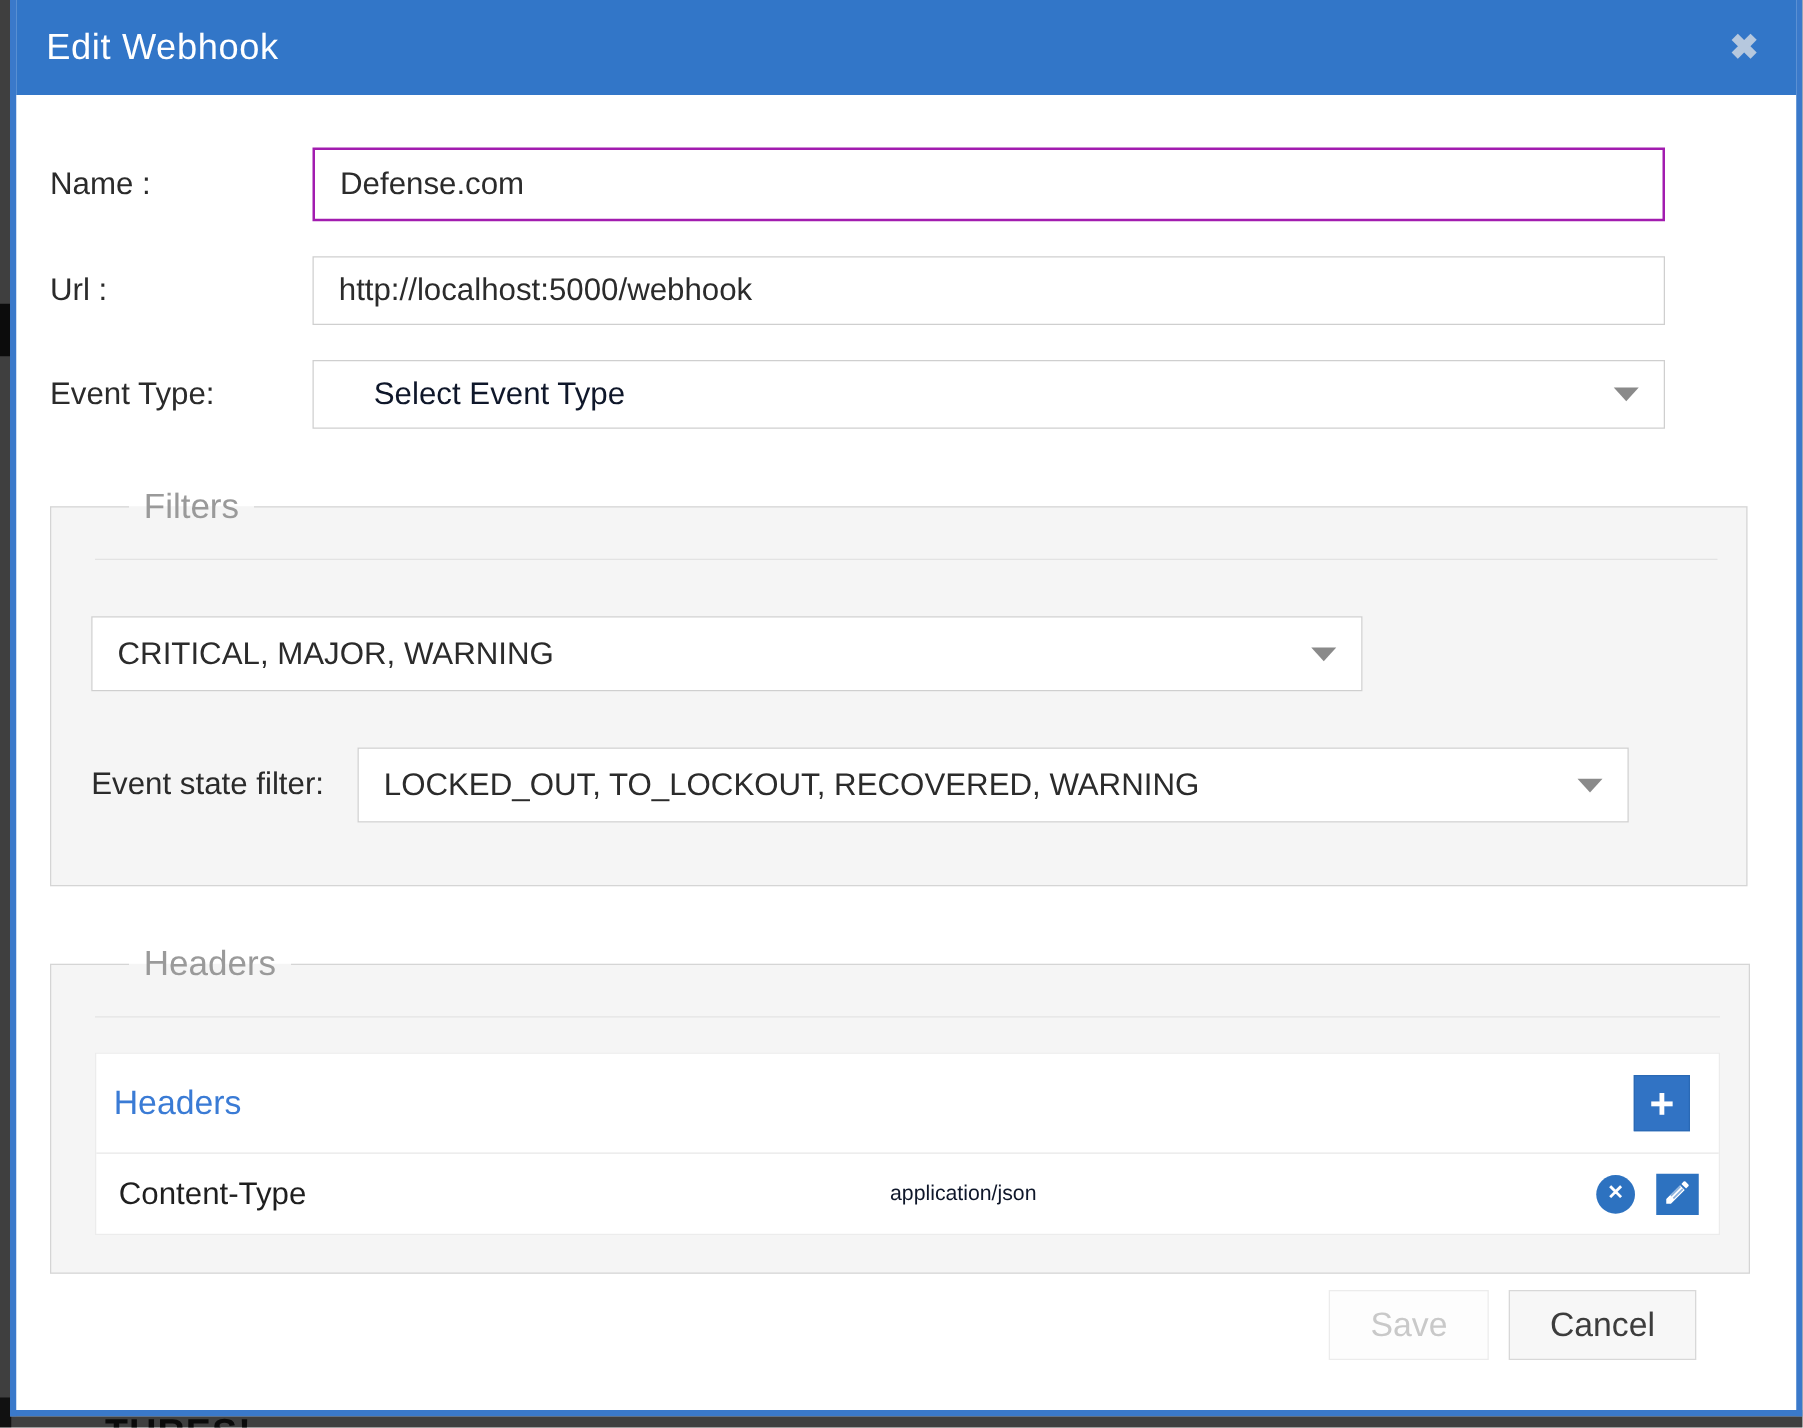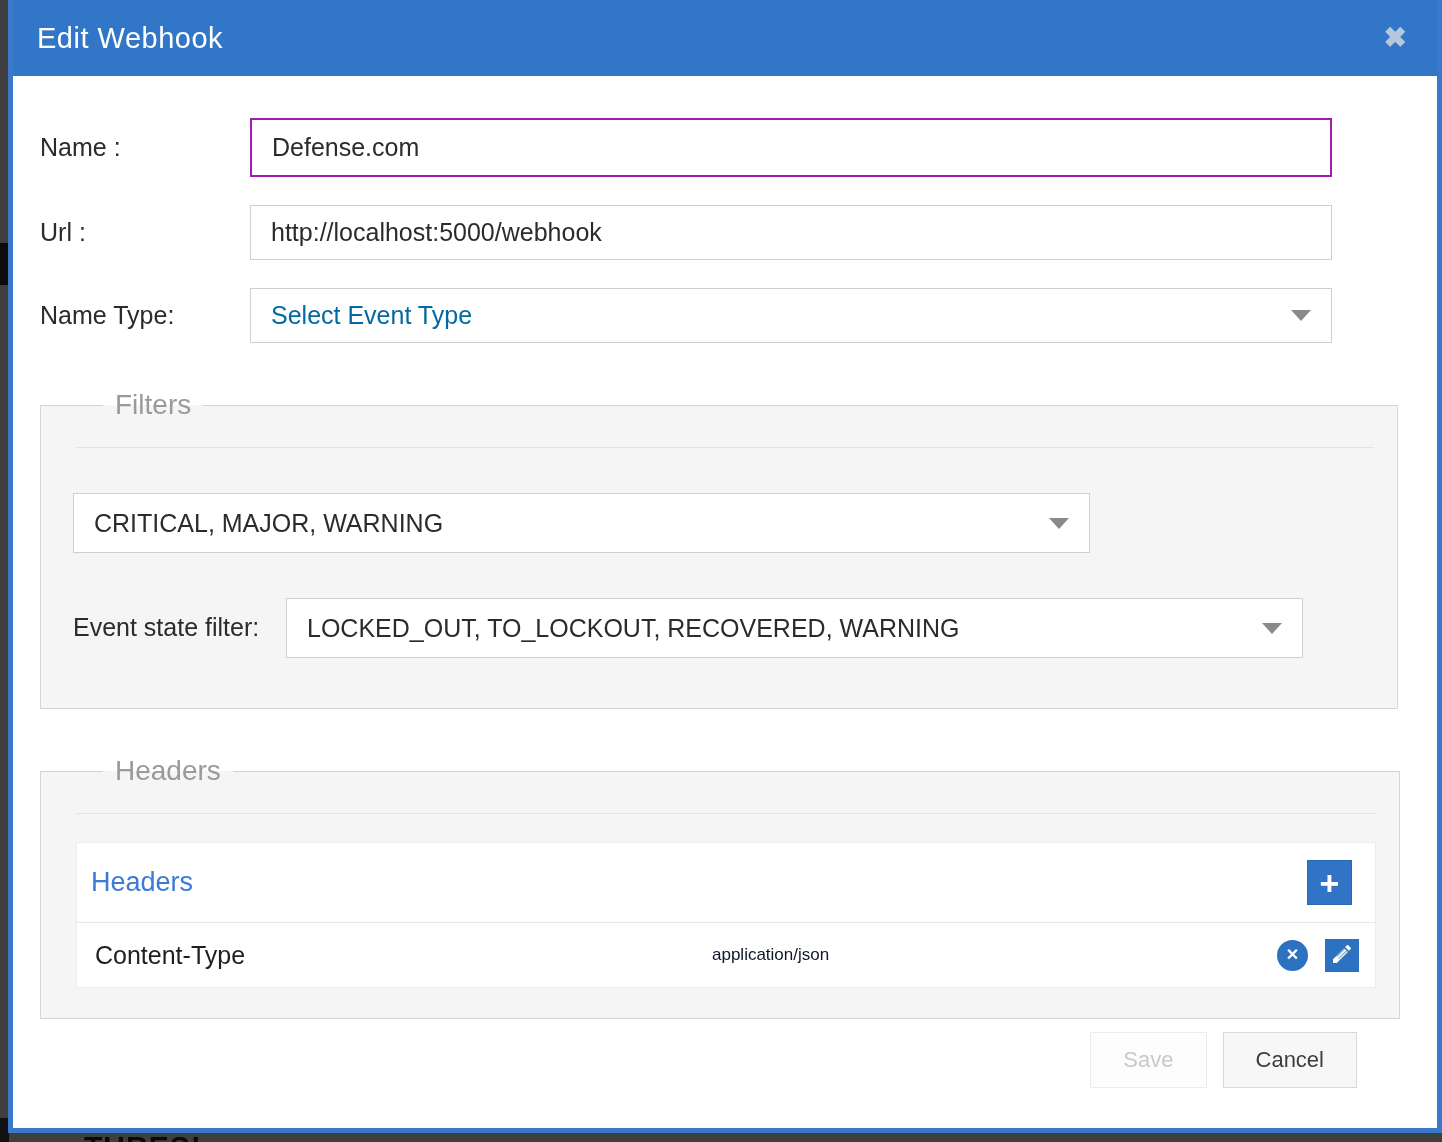--- a/index.html
+++ b/index.html
@@ -41,21 +41,21 @@
     border:1px solid #cfcfcf; background:#fff; outline:none;
     font-family:"Liberation Sans", sans-serif;
   }
   .text-input.focused { border:2px solid #a21caf; height:59px; }
 
   .selectbox {
     flex:1; height:55px; border:1px solid #cfcfcf; background:#fff;
     display:flex; align-items:center; padding:0 20px; cursor:pointer;
   }
   .selectbox .sel-text { font-size:25px; color:#2b2b2b; }
-  .selectbox .sel-text.placeholder { color:#0369a1; }
+  .selectbox .sel-text.placeholder { color:#0f172a;margin-left:28px; }
   .caret {
     margin-left:auto; width:0; height:0;
     border-left:10px solid transparent; border-right:10px solid transparent;
     border-top:11px solid #8a8a8a;
   }
 
   fieldset {
     width:1358px; margin-top:46px; background:#f5f5f5;
     border:1px solid #d5d5d5; padding:26px 23px 50px 32px;
   }
@@ -94,21 +94,21 @@
     font-family:"Liberation Sans", sans-serif;
   }
   .edit-btn {
     width:34px; height:33px; background:#2d72c0; border:none; cursor:pointer;
     display:flex; align-items:center; justify-content:center;
   }
   .edit-btn svg { width:24px; height:24px; }
 
   .footer { display:flex; justify-content:flex-end; gap:16px; margin-top:13px; padding-right:80px; }
   .btn {
-    height:56px; font-size:22px; cursor:pointer; padding:0 32px;
+    height:56px; font-size:27px; cursor:pointer; padding:0 32px;
     font-family:"Liberation Sans", sans-serif;
   }
   .btn.save { color:#c9c9c9; background:#fdfdfd; border:1px solid #ececec; cursor:default; }
   .btn.cancel { color:#3d3d3d; background:#f7f7f7; border:1px solid #d8d8d8; }
 </style>
 </head>
 <body>
 
 <div class="bg-mark-1"></div>
 <div class="bg-mark-2"></div>
@@ -126,21 +126,21 @@
       <label>Name :</label>
       <input class="text-input focused" type="text" value="Defense.com" style="">
     </div>
 
     <div class="form-row">
       <label>Url :</label>
       <input class="text-input" type="text" value="http://localhost:5000/webhook" style="">
     </div>
 
     <div class="form-row">
-      <label>Name Type:</label>
+      <label>Event Type:</label>
       <div class="selectbox">
         <span class="sel-text placeholder">Select Event Type</span>
         <span class="caret"></span>
       </div>
     </div>
 
     <fieldset>
       <legend>Filters</legend>
       <hr class="fs-divider">
 

